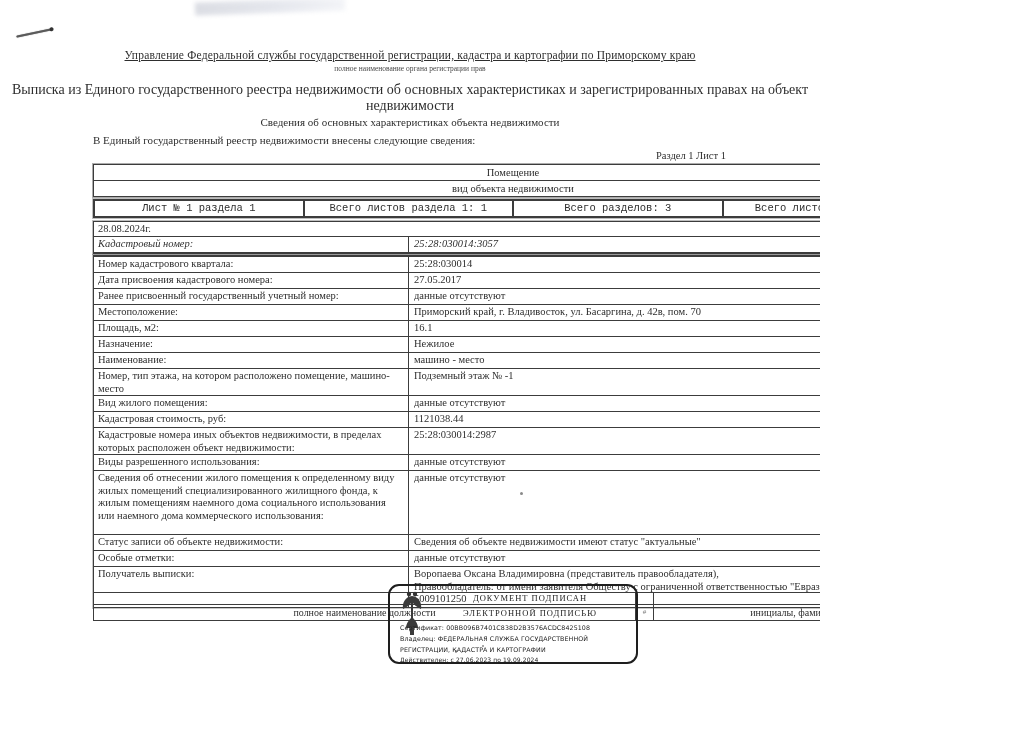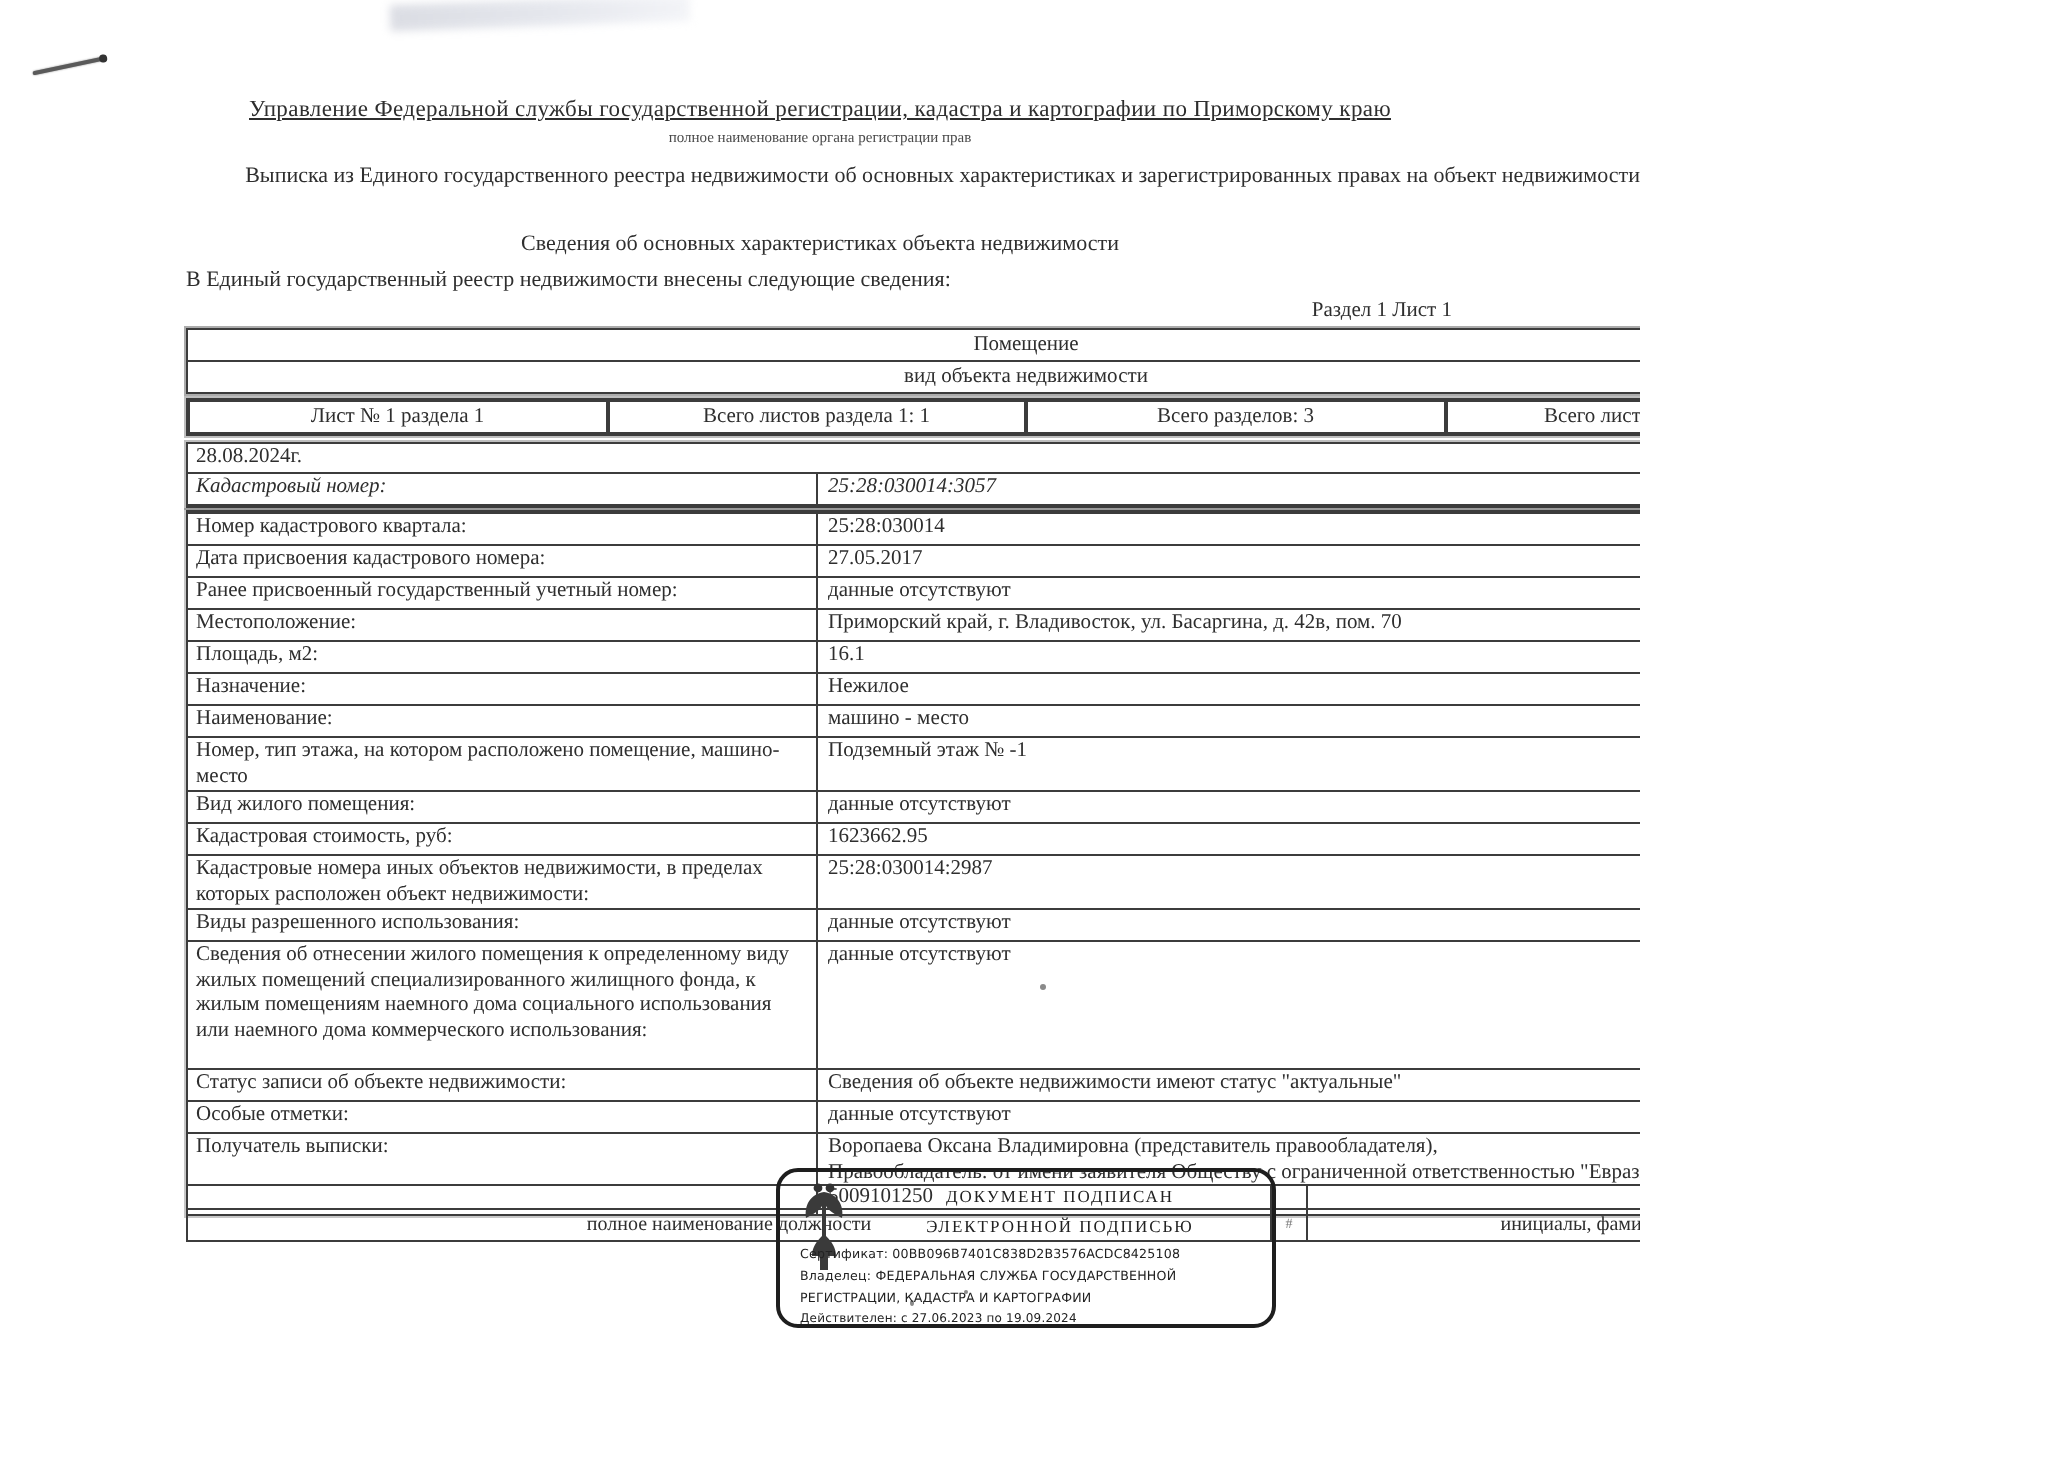--- a/index.html
+++ b/index.html
@@ -12,32 +12,32 @@
     transform:rotate(-12deg);border-radius:2px;box-shadow:0 0 1px #888;}
   .pen-mark:after{content:"";position:absolute;right:-2px;top:-1px;width:4px;height:4px;background:#333;border-radius:50%;}
   .smudge{position:absolute;left:195px;top:0;width:150px;height:13px;
     background:linear-gradient(90deg,#b8bcc9 0%,#cdd1dd 55%,#e8eaf1 100%);
     opacity:.5;filter:blur(2px);transform:rotate(-2deg);}
   .speck{position:absolute;background:#8a8a8a;border-radius:50%;}
   
   .org-name{position:absolute;top:49px;left:0;width:100%;text-align:center;font-size:11.5px;
     text-decoration:underline;letter-spacing:.2px;}
   .org-caption{position:absolute;top:64px;left:0;width:100%;text-align:center;font-size:7.5px;color:#4a4a4a;}
-  .doc-title{position:absolute;top:82px;left:0;width:100%;text-align:right;font-size:11px;}
+  .doc-title{position:absolute;top:82px;left:0;width:100%;text-align:center;font-size:14px;}
   .section-title{position:absolute;top:116px;left:0;width:100%;text-align:center;font-size:11px;}
   .intro-line{position:absolute;top:134px;left:93px;font-size:11px;}
   .section-sheet{position:absolute;top:150px;right:94px;font-size:10.5px;}
   
   .tbl{position:absolute;left:93px;width:840px;box-sizing:border-box;font-size:10.5px;}
   
   .tableA{top:164px;border:1px solid #3c3c3c;box-shadow:0 0 0 1px rgba(70,70,70,.45);}
   .ta-row{height:15px;line-height:15px;text-align:center;border-bottom:1px solid #3c3c3c;overflow:hidden;}
   .ta-row:last-child{border-bottom:none;}
   
-  .tableB{top:199px;display:flex;border:2px solid #3c3c3c;box-shadow:0 0 0 1px rgba(70,70,70,.35);}
+  .tableB{top:199px;display:flex;border:2px solid #3c3c3c;box-shadow:0 0 0 1px rgba(70,70,70,.35);font-family:Liberation Mono, monospace;}
   .tb-cell{flex:1;height:15px;line-height:15px;text-align:center;border-right:2px solid #3c3c3c;overflow:hidden;}
   .tb-cell:last-child{border-right:none;}
   
   .tableC{top:221px;border:1px solid #3c3c3c;border-bottom:2px solid #3c3c3c;box-shadow:0 0 0 1px rgba(70,70,70,.35);}
   .tc-row{display:flex;border-bottom:1px solid #3c3c3c;}
   .tc-row:last-child{border-bottom:none;font-style:italic;}
   .date-cell{height:14px;line-height:14px;padding:0 4px;width:100%;}
   
   .cl{width:315px;box-sizing:border-box;padding:1px 4px 0 4px;border-right:1px solid #3c3c3c;overflow:hidden;line-height:12.5px;}
   .cv{flex:1;box-sizing:border-box;padding:1px 5px 0 5px;overflow:hidden;line-height:12.5px;white-space:pre-line;}
@@ -147,21 +147,21 @@
     <div class="td-row h2">
       <div class="cl">Номер, тип этажа, на котором расположено помещение, машино-место</div>
       <div class="cv">Подземный этаж № -1</div>
     </div>
     <div class="td-row h1">
       <div class="cl">Вид жилого помещения:</div>
       <div class="cv">данные отсутствуют</div>
     </div>
     <div class="td-row h1">
       <div class="cl">Кадастровая стоимость, руб:</div>
-      <div class="cv">1623662.95</div>
+      <div class="cv">1121038.44</div>
     </div>
     <div class="td-row h2">
       <div class="cl">Кадастровые номера иных объектов недвижимости, в пределах которых расположен объект недвижимости:</div>
       <div class="cv">25:28:030014:2987</div>
     </div>
     <div class="td-row h1">
       <div class="cl">Виды разрешенного использования:</div>
       <div class="cv">данные отсутствуют</div>
     </div>
     <div class="td-row h5">

